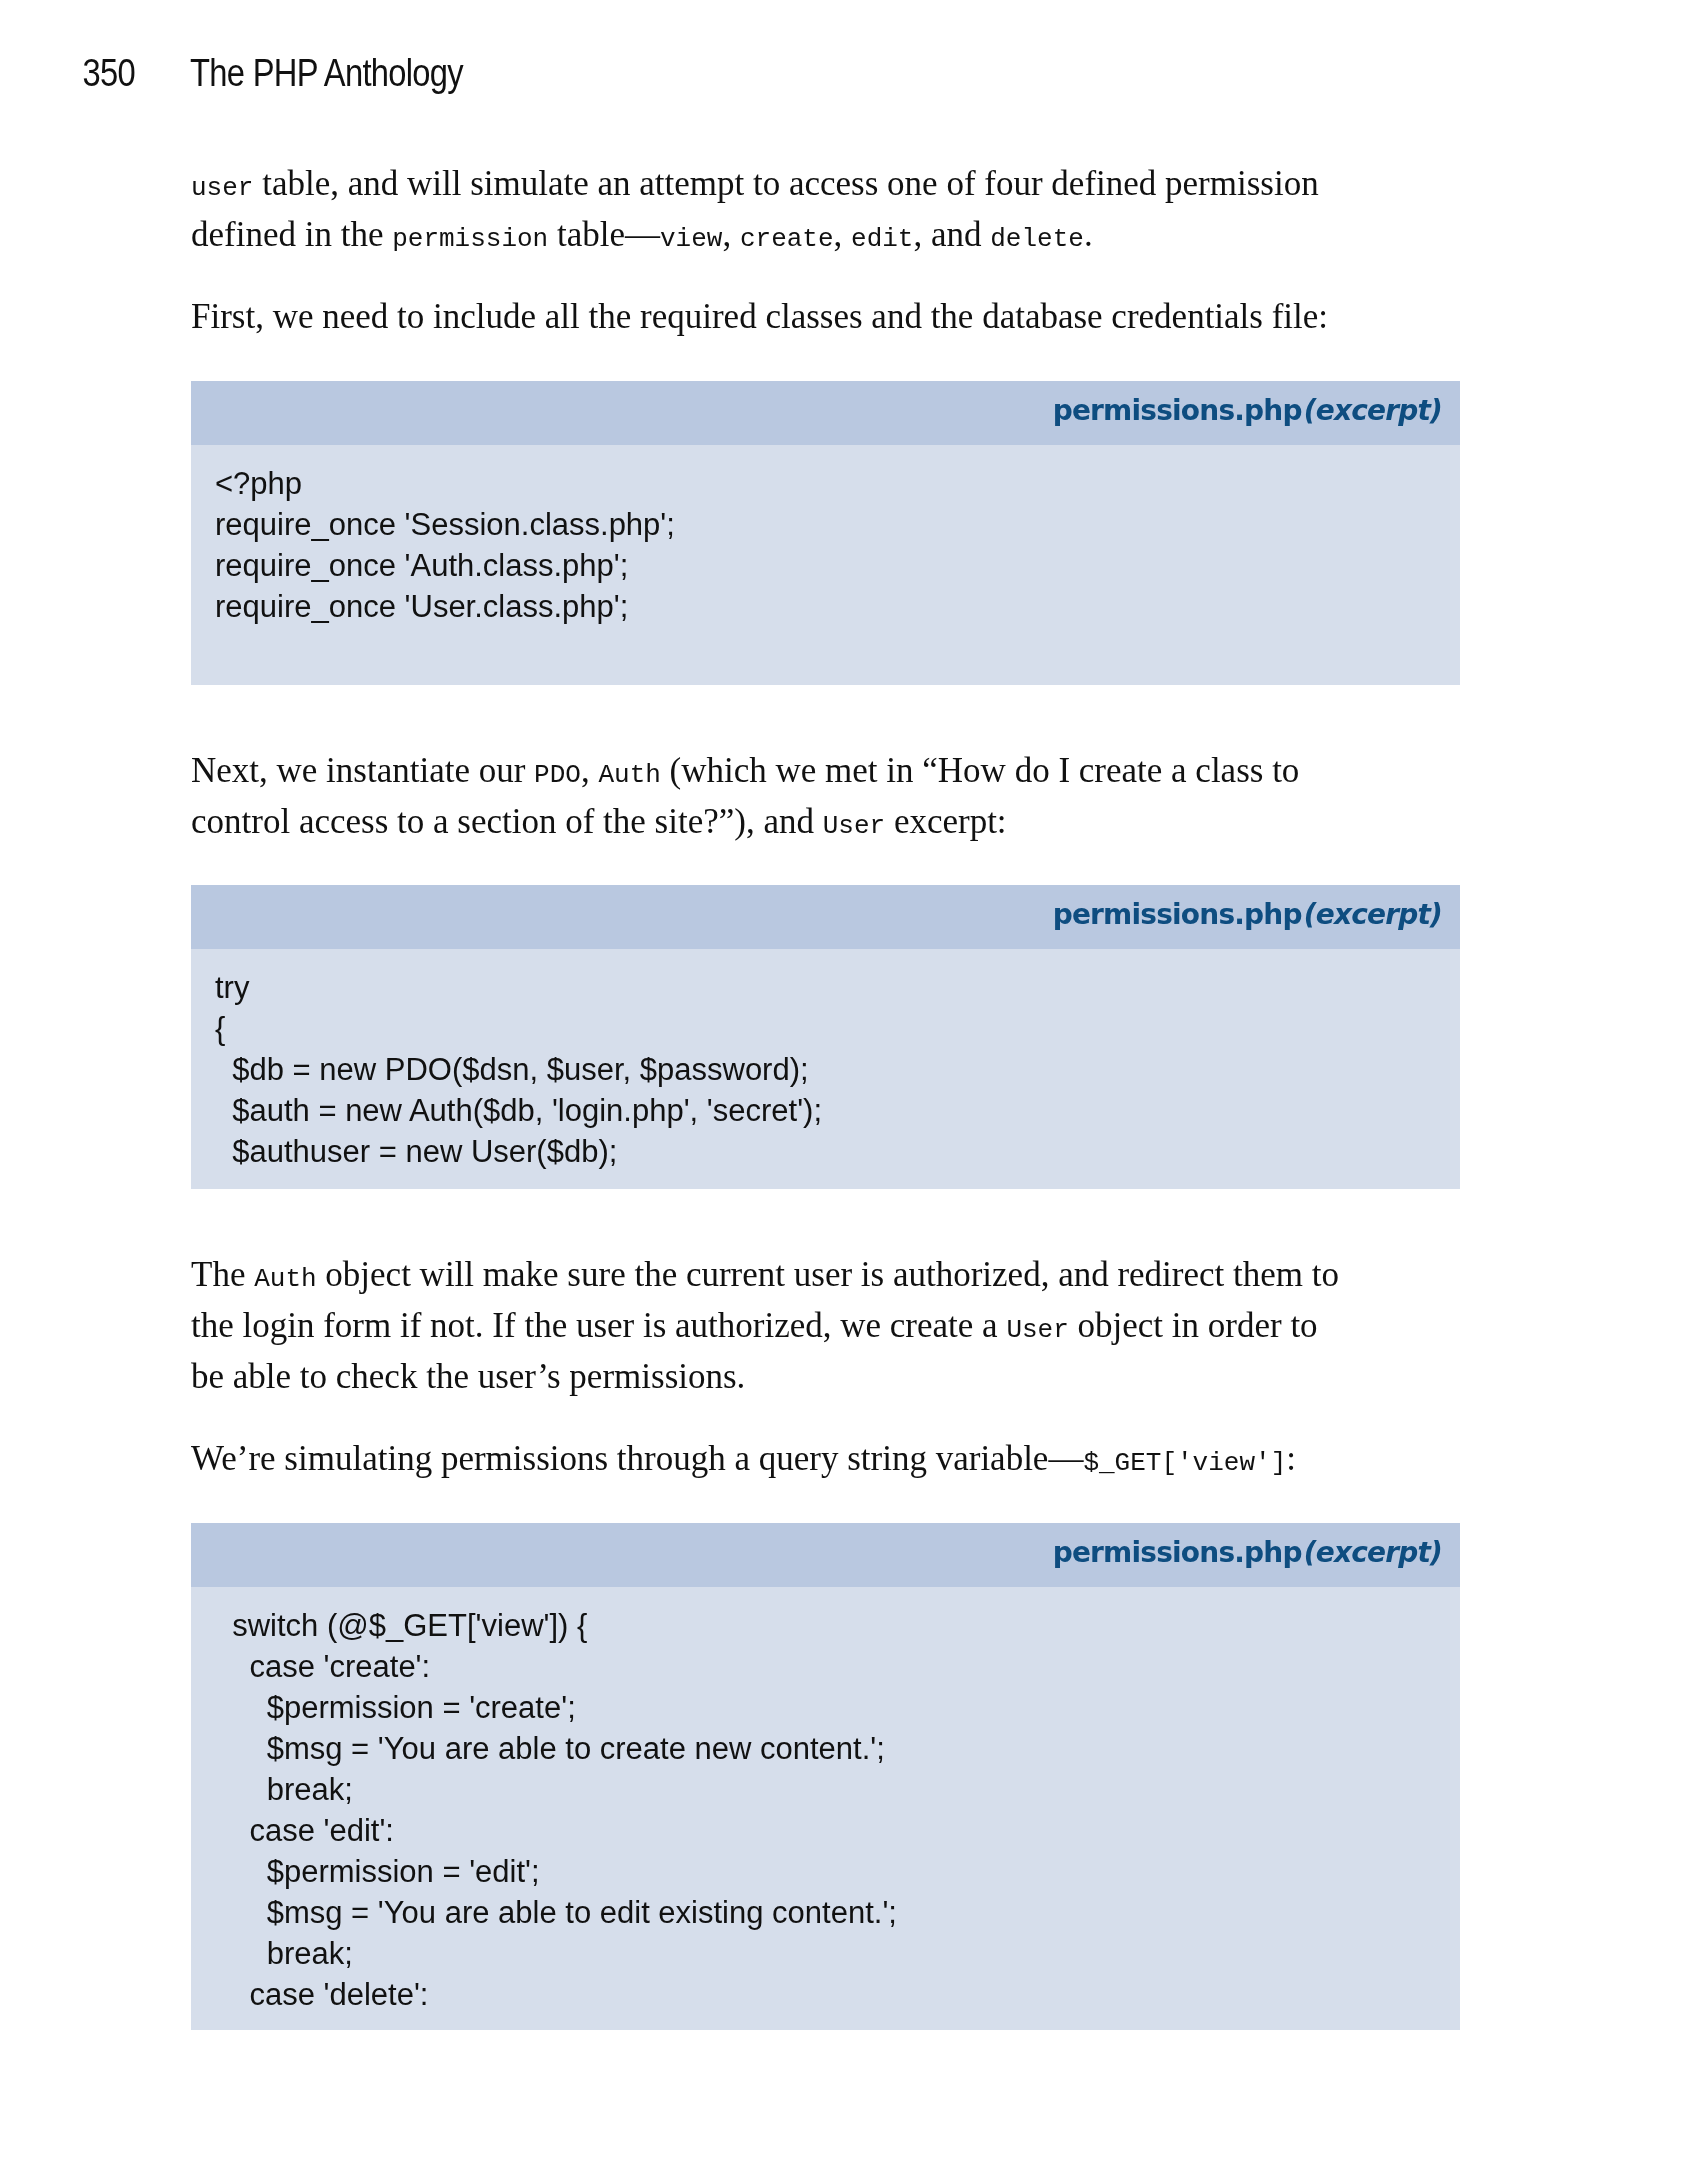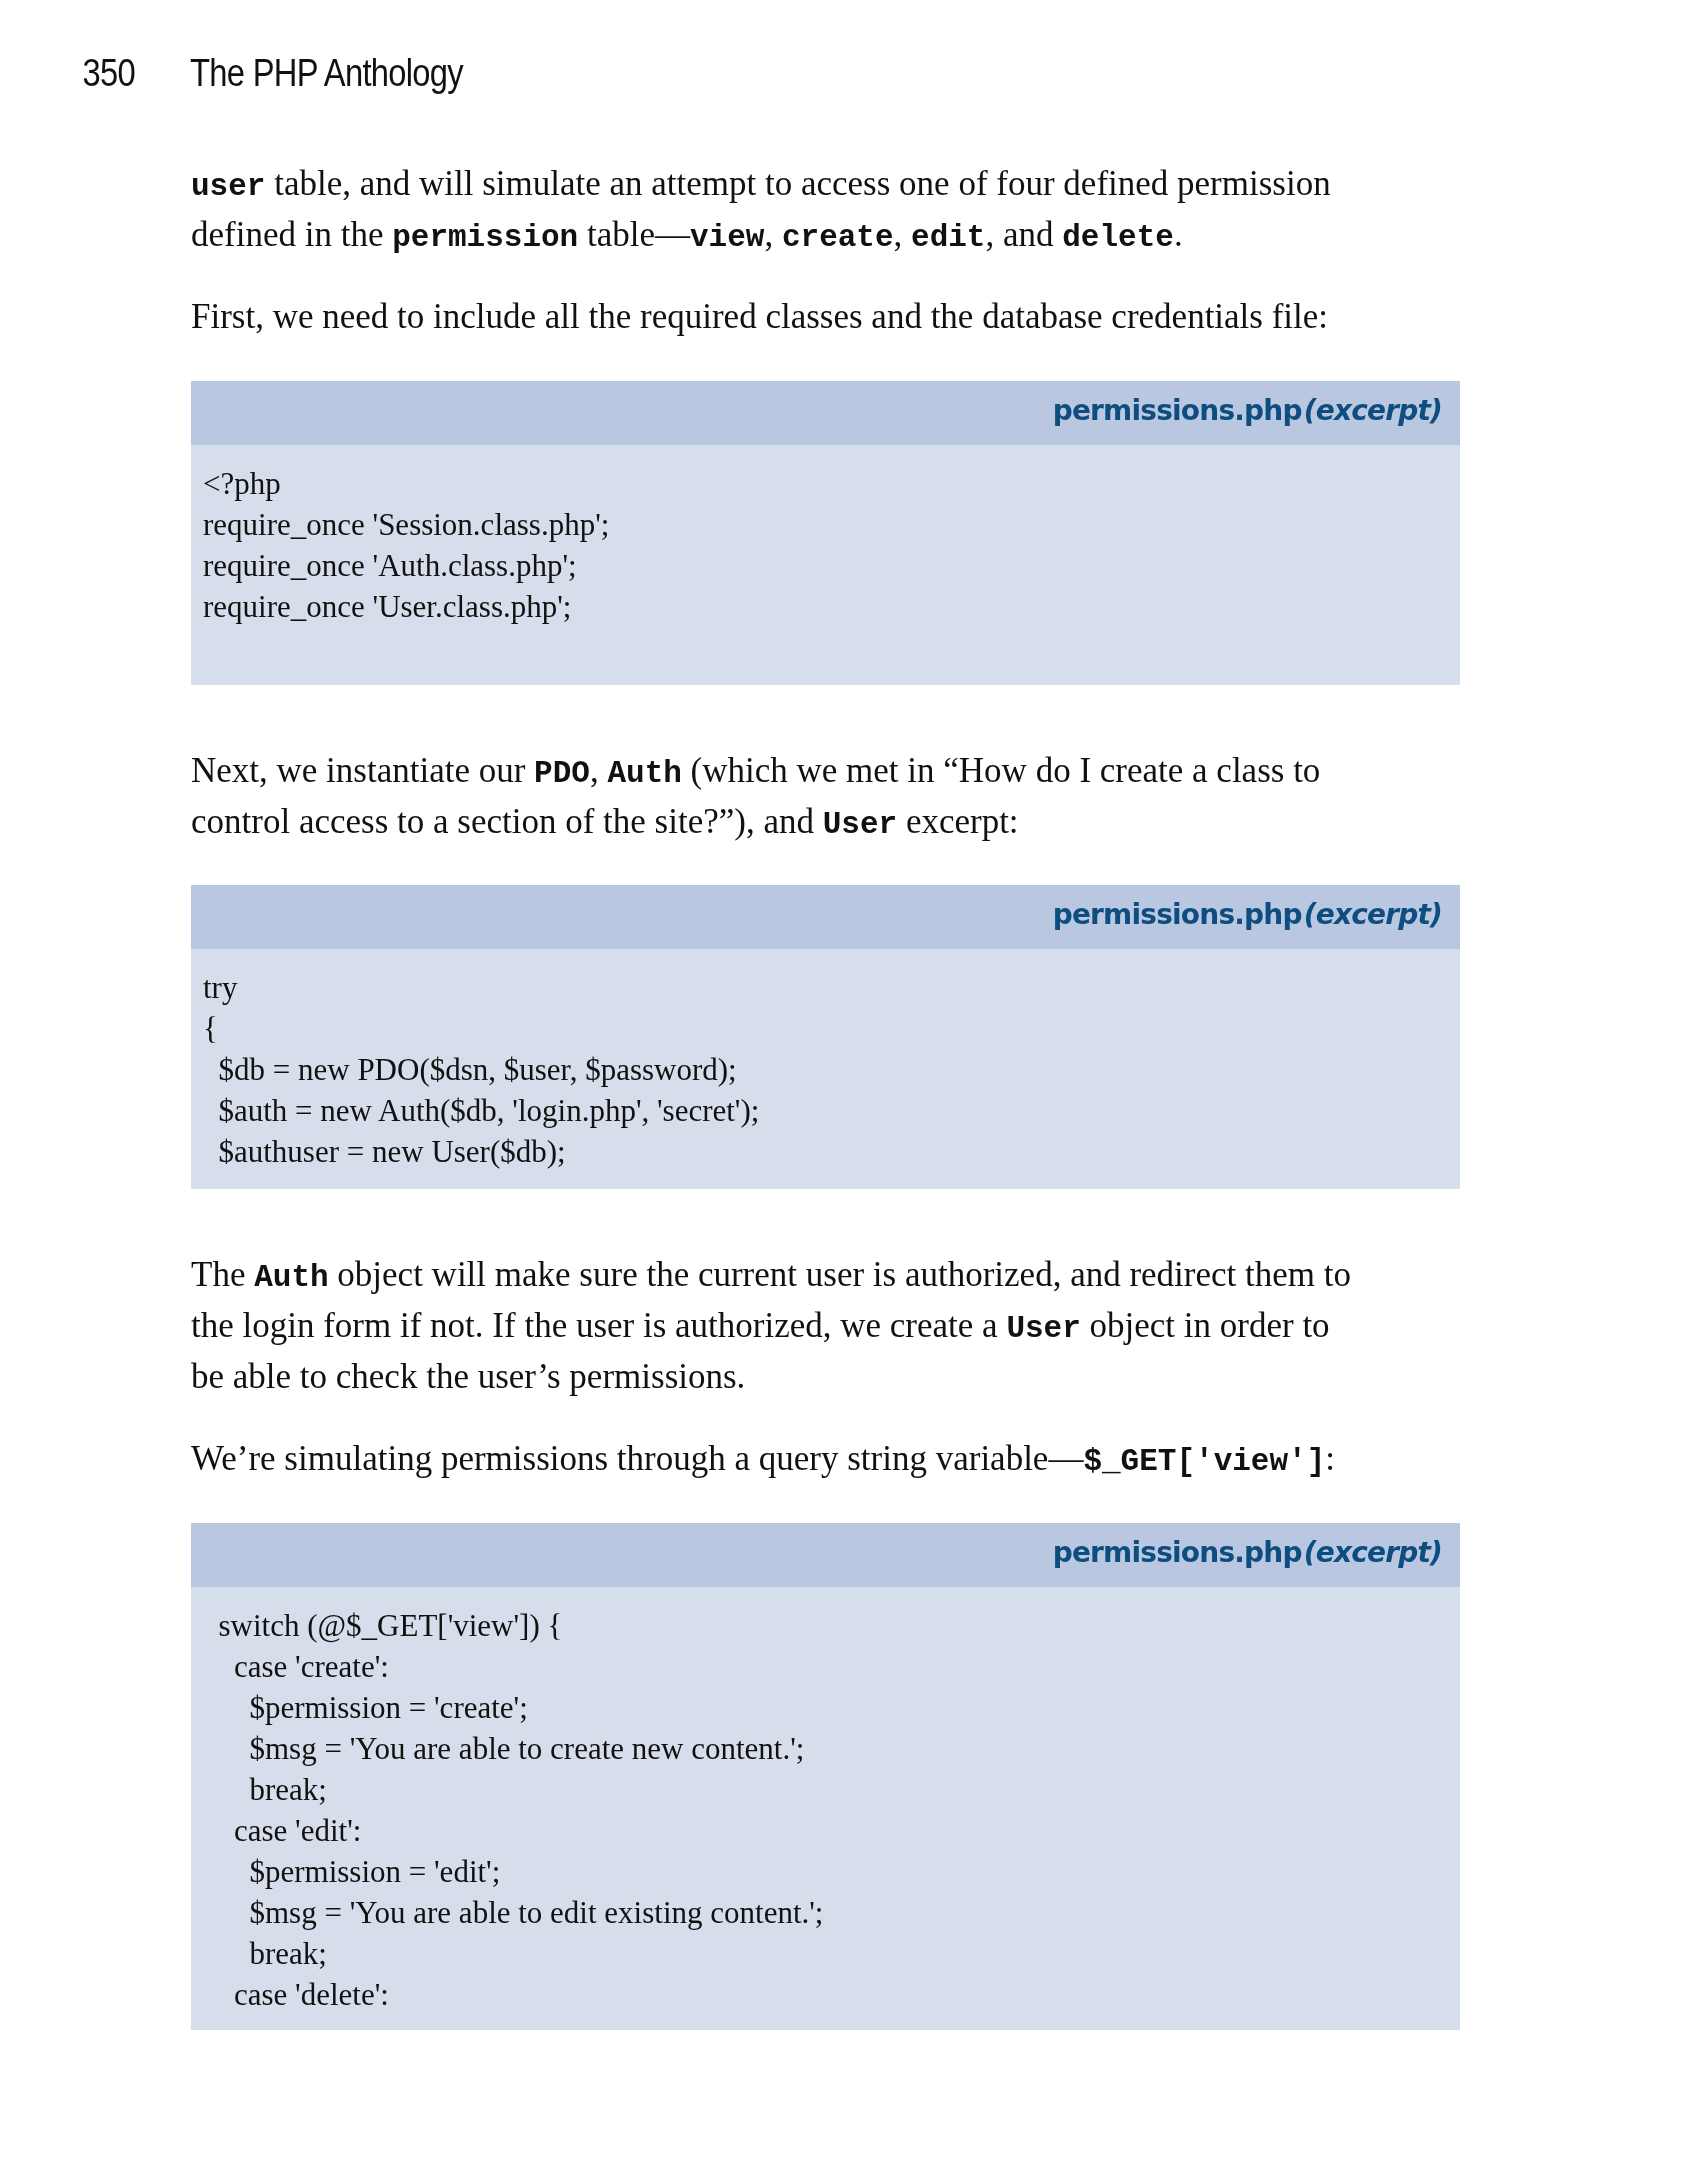--- a/index.html
+++ b/index.html
@@ -43,23 +43,22 @@
     font-family: "Liberation Serif", "DejaVu Serif", serif;
     font-size: 35px;
     line-height: 51px;
     color: #111;
     margin: 0;
     white-space: nowrap;
   }
   .para .line { display: block; height: 51px; }
   .code-inline {
     font-family: "Liberation Mono", "DejaVu Sans Mono", monospace;
-    font-size: 31px;
+    font-size: 26px;
     letter-spacing: 0px;
-    font-weight: bold;
   }
   .code-box {
     position: absolute;
     left: 191px;
     width: 1269px;
     background: #d6deeb;
   }
   .code-band {
     height: 64px;
     background: #b9c8e0;
@@ -74,22 +73,22 @@
     line-height: 36px;
     font-weight: bold;
     color: #0e4d80;
     letter-spacing: -0.8px;
   }
   .code-caption .excerpt {
     font-style: italic;
     margin-left: 2px;
   }
   .code-body {
-    padding: 18px 0 0 12px;
-    font-family: Liberation Serif, serif;
+    padding: 18px 0 0 24px;
+    font-family: Liberation Sans, sans-serif;
     font-size: 31px;
     line-height: 41px;
     color: #111;
     white-space: pre;
   }
   .code-line { display: block; height: 41px; }
 </style>
 </head>
 <body>
 

